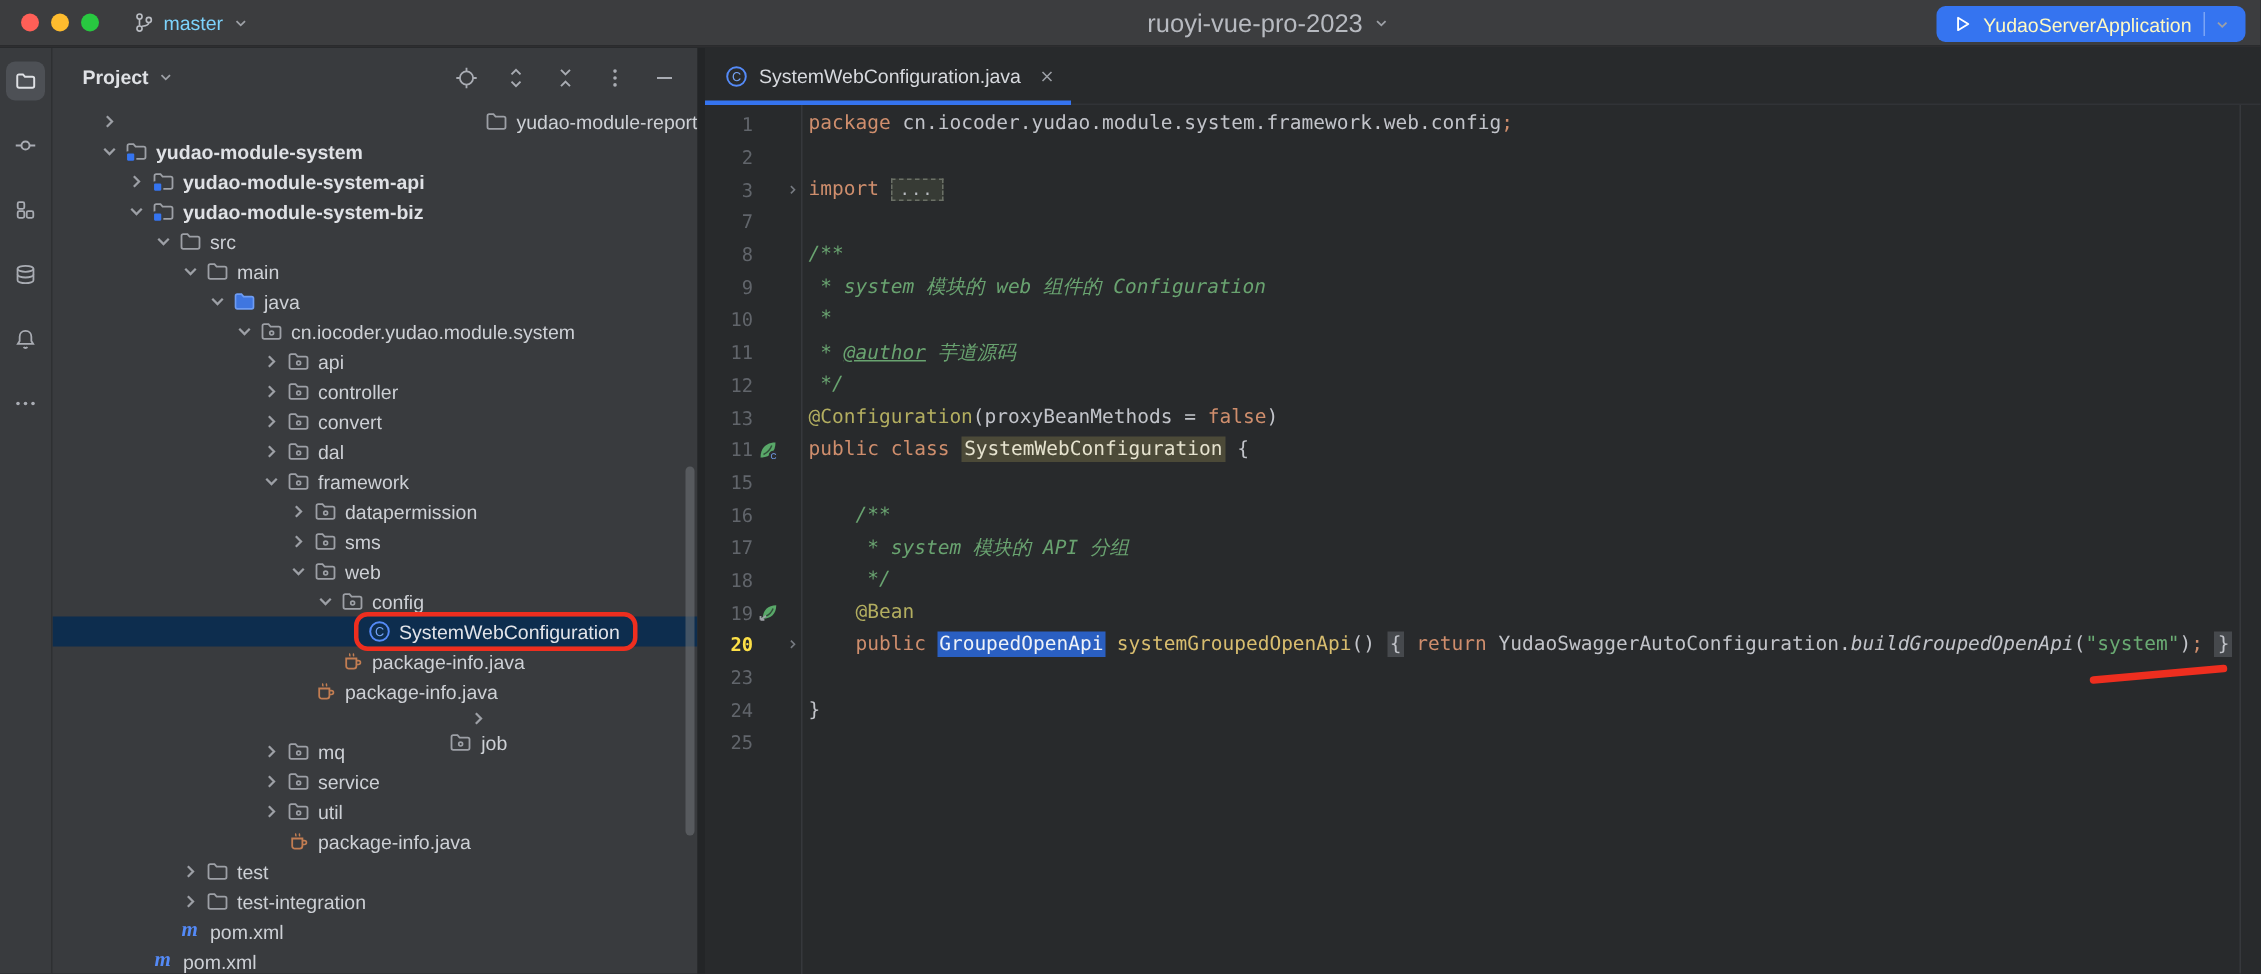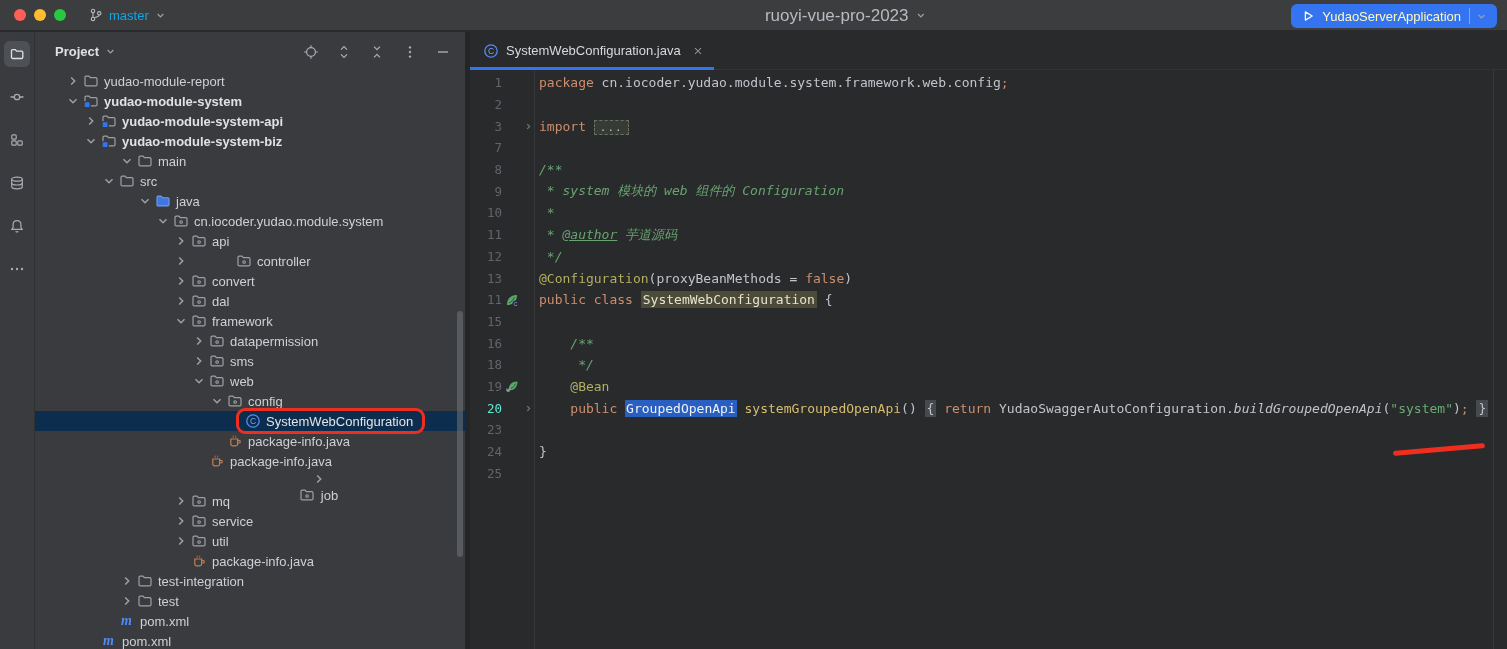--- a/index.html
+++ b/index.html
@@ -5,21 +5,21 @@
   * { margin:0; padding:0; box-sizing:border-box; }
   html,body { width:1507px; height:649px; overflow:hidden; background:#282a2c;
     font-family:"Liberation Sans", sans-serif; }
 
   
   .titlebar { position:absolute; left:0; top:0; width:1507px; height:31px;
     background:#3c3d3f; border-bottom:1px solid #2a2b2d; display:flex; align-items:center; }
   .traffic { display:flex; gap:8px; margin-left:14px; }
   .traffic span { width:12px; height:12px; border-radius:50%; display:block; }
   .branch-widget { display:flex; align-items:center; gap:5px; margin-left:22px;
-    color:#0ea5e9; font-size:13px; }
+    color:#7dd3fc; font-size:13px; }
   .branch-widget .ico { color:#b9bcc2; display:flex; }
   .win-title { position:absolute; left:50%; transform:translateX(7%); top:0; height:31px;
     display:flex; align-items:center; gap:6px; color:#b7bac0; font-size:17px; }
   .run-btn { position:absolute; right:10px; top:4px; height:24px; background:#3574f0;
     border-radius:6px; display:flex; align-items:center; color:#fef9c3; font-size:13px;
     padding:0 4px 0 10px; cursor:pointer; }
   .run-btn .lbl { margin:0 8px 0 7px; }
   .run-btn .sep { width:1px; height:16px; background:rgba(255,255,255,.35); }
   .run-btn .dd { display:flex; align-items:center; padding:0 5px; }
 
@@ -63,21 +63,21 @@
     color:#d7d9de; font-size:13px; cursor:pointer; }
   .tab.active::after { content:""; position:absolute; left:0; right:0; bottom:-1px; height:3px;
     background:#3574f0; }
   .tab .close { color:#9da0a6; display:flex; margin-left:4px; }
 
   .code-area { position:relative; font-family:"DejaVu Sans Mono", monospace; font-size:13px;
     padding-top:2px; }
   .gutter-line { position:absolute; left:64px; top:0; bottom:-560px; width:1px; background:#36383c; }
   .code-line { height:21.7px; display:flex; align-items:center; }
   .ln { width:32px; min-width:32px; text-align:right; color:#61656b; font-size:12.5px; }
-  .ln.current { color:#5eead4; }
+  .ln.current { color:#fde047;font-weight:bold; }
   .gslot { width:20px; min-width:20px; display:flex; align-items:center; justify-content:center; }
   .fslot { width:12px; min-width:12px; display:flex; align-items:center; justify-content:center;
     color:#767a81; }
   .ctext { white-space:pre; margin-left:5px; color:#c2c4ca; }
 
   .sg-kw   { color:#cf8e6d; }
   .sg-pl   { color:#c2c4ca; }
   .sg-semi { color:#cf8e6d; }
   .sg-doc  { color:#69a370; font-style:italic; }
   .sg-doctag { color:#69a370; font-style:italic; text-decoration:underline; }
@@ -218,21 +218,21 @@
           </svg>
         </span>
         <span class="tool-ico">
           <svg width="16" height="16" viewBox="0 0 16 16" fill="none">
             <path d="M3 8h10" stroke="currentColor" stroke-width="1.4"></path>
           </svg>
         </span>
       </span>
   </div>
   <div class="tree" id="tree">
-      <div class="tree-row" style="padding-left: 29px;">
+      <div class="tree-row" style="padding-left: 29px; justify-content: space-between;">
         <span class="slot">
           <svg width="16" height="16" viewBox="0 0 16 16" fill="none">
             <path d="M6.2 4.5 9.7 8l-3.5 3.5" stroke="currentColor" stroke-width="1.5"></path>
           </svg>
         </span>
         <span style="display: flex; align-items: center;">
           <span class="t-ico">
             <svg width="16" height="16" viewBox="0 0 16 16" fill="none">
               <path d="M2 4.3c0-.7.5-1.2 1.2-1.2h2.8l1.4 1.6h5.4c.7 0 1.2.5 1.2 1.2v5.8c0 .7-.5 1.2-1.2 1.2H3.2c-.7 0-1.2-.5-1.2-1.2z" stroke="#9da0a6" stroke-width="1.2"></path>
             </svg>
@@ -281,74 +281,74 @@
         <span style="display: flex; align-items: center;">
           <span class="t-ico">
             <svg width="16" height="16" viewBox="0 0 16 16" fill="none">
               <path d="M2 4.3c0-.7.5-1.2 1.2-1.2h2.8l1.4 1.6h5.4c.7 0 1.2.5 1.2 1.2v5.8c0 .7-.5 1.2-1.2 1.2H3.2c-.7 0-1.2-.5-1.2-1.2z" stroke="#9da0a6" stroke-width="1.2"></path>
               <rect x="1" y="8.6" width="6.2" height="6.2" rx="1.4" fill="#3574f0" stroke="#393b3e" stroke-width="1.4"></rect>
             </svg>
           </span>
           <span class="t-lbl">yudao-module-system-biz</span>
         </span>
       </div>
+      <div class="tree-row" style="padding-left: 65px;">
+        <span class="slot">
+          <svg width="16" height="16" viewBox="0 0 16 16" fill="none">
+            <path d="M4.5 6.2 8 9.7l3.5-3.5" stroke="currentColor" stroke-width="1.5"></path>
+          </svg>
+        </span>
+        <span style="display: flex; align-items: center;">
+          <span class="t-ico">
+            <svg width="16" height="16" viewBox="0 0 16 16" fill="none">
+              <path d="M2 4.3c0-.7.5-1.2 1.2-1.2h2.8l1.4 1.6h5.4c.7 0 1.2.5 1.2 1.2v5.8c0 .7-.5 1.2-1.2 1.2H3.2c-.7 0-1.2-.5-1.2-1.2z" stroke="#9da0a6" stroke-width="1.2"></path>
+            </svg>
+          </span>
+          <span class="t-lbl">src</span>
+        </span>
+      </div>
       <div class="tree-row" style="padding-left: 83px;">
         <span class="slot">
           <svg width="16" height="16" viewBox="0 0 16 16" fill="none">
             <path d="M4.5 6.2 8 9.7l3.5-3.5" stroke="currentColor" stroke-width="1.5"></path>
           </svg>
         </span>
         <span style="display: flex; align-items: center;">
           <span class="t-ico">
             <svg width="16" height="16" viewBox="0 0 16 16" fill="none">
               <path d="M2 4.3c0-.7.5-1.2 1.2-1.2h2.8l1.4 1.6h5.4c.7 0 1.2.5 1.2 1.2v5.8c0 .7-.5 1.2-1.2 1.2H3.2c-.7 0-1.2-.5-1.2-1.2z" stroke="#9da0a6" stroke-width="1.2"></path>
             </svg>
           </span>
           <span class="t-lbl">main</span>
         </span>
       </div>
-      <div class="tree-row" style="padding-left: 65px;">
+      <div class="tree-row" style="padding-left: 101px;">
         <span class="slot">
           <svg width="16" height="16" viewBox="0 0 16 16" fill="none">
             <path d="M4.5 6.2 8 9.7l3.5-3.5" stroke="currentColor" stroke-width="1.5"></path>
           </svg>
         </span>
         <span style="display: flex; align-items: center;">
           <span class="t-ico">
             <svg width="16" height="16" viewBox="0 0 16 16" fill="none">
-              <path d="M2 4.3c0-.7.5-1.2 1.2-1.2h2.8l1.4 1.6h5.4c.7 0 1.2.5 1.2 1.2v5.8c0 .7-.5 1.2-1.2 1.2H3.2c-.7 0-1.2-.5-1.2-1.2z" stroke="#9da0a6" stroke-width="1.2"></path>
-            </svg>
-          </span>
-          <span class="t-lbl">src</span>
-        </span>
-      </div>
-      <div class="tree-row" style="padding-left: 101px;">
+              <path d="M2 4.3c0-.7.5-1.2 1.2-1.2h2.8l1.4 1.6h5.4c.7 0 1.2.5 1.2 1.2v5.8c0 .7-.5 1.2-1.2 1.2H3.2c-.7 0-1.2-.5-1.2-1.2z" fill="#3f76e0" stroke="#6e9cf2" stroke-width="1.1"></path>
+            </svg>
+          </span>
+          <span class="t-lbl">java</span>
+        </span>
+      </div>
+      <div class="tree-row" style="padding-left: 119px;">
         <span class="slot">
           <svg width="16" height="16" viewBox="0 0 16 16" fill="none">
             <path d="M4.5 6.2 8 9.7l3.5-3.5" stroke="currentColor" stroke-width="1.5"></path>
           </svg>
         </span>
         <span style="display: flex; align-items: center;">
           <span class="t-ico">
             <svg width="16" height="16" viewBox="0 0 16 16" fill="none">
-              <path d="M2 4.3c0-.7.5-1.2 1.2-1.2h2.8l1.4 1.6h5.4c.7 0 1.2.5 1.2 1.2v5.8c0 .7-.5 1.2-1.2 1.2H3.2c-.7 0-1.2-.5-1.2-1.2z" fill="#3f76e0" stroke="#6e9cf2" stroke-width="1.1"></path>
-            </svg>
-          </span>
-          <span class="t-lbl">java</span>
-        </span>
-      </div>
-      <div class="tree-row" style="padding-left: 119px;">
-        <span class="slot">
-          <svg width="16" height="16" viewBox="0 0 16 16" fill="none">
-            <path d="M4.5 6.2 8 9.7l3.5-3.5" stroke="currentColor" stroke-width="1.5"></path>
-          </svg>
-        </span>
-        <span style="display: flex; align-items: center;">
-          <span class="t-ico">
-            <svg width="16" height="16" viewBox="0 0 16 16" fill="none">
               <path d="M2 4.3c0-.7.5-1.2 1.2-1.2h2.8l1.4 1.6h5.4c.7 0 1.2.5 1.2 1.2v5.8c0 .7-.5 1.2-1.2 1.2H3.2c-.7 0-1.2-.5-1.2-1.2z" stroke="#9da0a6" stroke-width="1.2"></path>
               <circle cx="8.1" cy="9" r="1.3" stroke="#9da0a6" stroke-width="1.1"></circle>
             </svg>
           </span>
           <span class="t-lbl">cn.iocoder.yudao.module.system</span>
         </span>
       </div>
       <div class="tree-row" style="padding-left: 137px;">
         <span class="slot">
           <svg width="16" height="16" viewBox="0 0 16 16" fill="none">
@@ -358,21 +358,21 @@
         <span style="display: flex; align-items: center;">
           <span class="t-ico">
             <svg width="16" height="16" viewBox="0 0 16 16" fill="none">
               <path d="M2 4.3c0-.7.5-1.2 1.2-1.2h2.8l1.4 1.6h5.4c.7 0 1.2.5 1.2 1.2v5.8c0 .7-.5 1.2-1.2 1.2H3.2c-.7 0-1.2-.5-1.2-1.2z" stroke="#9da0a6" stroke-width="1.2"></path>
               <circle cx="8.1" cy="9" r="1.3" stroke="#9da0a6" stroke-width="1.1"></circle>
             </svg>
           </span>
           <span class="t-lbl">api</span>
         </span>
       </div>
-      <div class="tree-row" style="padding-left: 137px; gap: 45px;">
+      <div class="tree-row" style="padding-left: 137px;">
         <span class="slot">
           <svg width="16" height="16" viewBox="0 0 16 16" fill="none">
             <path d="M6.2 4.5 9.7 8l-3.5 3.5" stroke="currentColor" stroke-width="1.5"></path>
           </svg>
         </span>
         <span style="display: flex; align-items: center;">
           <span class="t-ico">
             <svg width="16" height="16" viewBox="0 0 16 16" fill="none">
               <path d="M2 4.3c0-.7.5-1.2 1.2-1.2h2.8l1.4 1.6h5.4c.7 0 1.2.5 1.2 1.2v5.8c0 .7-.5 1.2-1.2 1.2H3.2c-.7 0-1.2-.5-1.2-1.2z" stroke="#9da0a6" stroke-width="1.2"></path>
               <circle cx="8.1" cy="9" r="1.3" stroke="#9da0a6" stroke-width="1.1"></circle>
@@ -613,36 +613,36 @@
           <svg width="16" height="16" viewBox="0 0 16 16" fill="none">
             <path d="M6.2 4.5 9.7 8l-3.5 3.5" stroke="currentColor" stroke-width="1.5"></path>
           </svg>
         </span>
         <span style="display: flex; align-items: center;">
           <span class="t-ico">
             <svg width="16" height="16" viewBox="0 0 16 16" fill="none">
               <path d="M2 4.3c0-.7.5-1.2 1.2-1.2h2.8l1.4 1.6h5.4c.7 0 1.2.5 1.2 1.2v5.8c0 .7-.5 1.2-1.2 1.2H3.2c-.7 0-1.2-.5-1.2-1.2z" stroke="#9da0a6" stroke-width="1.2"></path>
             </svg>
           </span>
+          <span class="t-lbl">test</span>
+        </span>
+      </div>
+      <div class="tree-row" style="padding-left: 83px;">
+        <span class="slot">
+          <svg width="16" height="16" viewBox="0 0 16 16" fill="none">
+            <path d="M6.2 4.5 9.7 8l-3.5 3.5" stroke="currentColor" stroke-width="1.5"></path>
+          </svg>
+        </span>
+        <span style="display: flex; align-items: center;">
+          <span class="t-ico">
+            <svg width="16" height="16" viewBox="0 0 16 16" fill="none">
+              <path d="M2 4.3c0-.7.5-1.2 1.2-1.2h2.8l1.4 1.6h5.4c.7 0 1.2.5 1.2 1.2v5.8c0 .7-.5 1.2-1.2 1.2H3.2c-.7 0-1.2-.5-1.2-1.2z" stroke="#9da0a6" stroke-width="1.2"></path>
+            </svg>
+          </span>
           <span class="t-lbl">test-integration</span>
-        </span>
-      </div>
-      <div class="tree-row" style="padding-left: 83px;">
-        <span class="slot">
-          <svg width="16" height="16" viewBox="0 0 16 16" fill="none">
-            <path d="M6.2 4.5 9.7 8l-3.5 3.5" stroke="currentColor" stroke-width="1.5"></path>
-          </svg>
-        </span>
-        <span style="display: flex; align-items: center;">
-          <span class="t-ico">
-            <svg width="16" height="16" viewBox="0 0 16 16" fill="none">
-              <path d="M2 4.3c0-.7.5-1.2 1.2-1.2h2.8l1.4 1.6h5.4c.7 0 1.2.5 1.2 1.2v5.8c0 .7-.5 1.2-1.2 1.2H3.2c-.7 0-1.2-.5-1.2-1.2z" stroke="#9da0a6" stroke-width="1.2"></path>
-            </svg>
-          </span>
-          <span class="t-lbl">test</span>
         </span>
       </div>
       <div class="tree-row" style="padding-left: 65px;">
         <span class="slot"></span>
         <span style="display: flex; align-items: center;">
           <span class="t-ico">
             <span style="color:#548af7;font-style:italic;font-weight:700;font-size:14px;font-family:'Liberation Serif',serif;line-height:1">m</span>
           </span>
           <span class="t-lbl">pom.xml</span>
         </span>
@@ -763,20 +763,26 @@
         <span class="fslot"></span>
         <span class="ctext"></span>
       </div>
       <div class="code-line">
         <span class="ln">16</span>
         <span class="gslot"></span>
         <span class="fslot"></span>
         <span class="ctext"><span class="sg-doc">    /**</span></span>
       </div>
       <div class="code-line">
+        <span class="ln">17</span>
+        <span class="gslot"></span>
+        <span class="fslot"></span>
+        <span class="ctext"><span class="sg-doc">     * system 模块的 API 分组</span></span>
+      </div>
+      <div class="code-line">
         <span class="ln">18</span>
         <span class="gslot"></span>
         <span class="fslot"></span>
         <span class="ctext"><span class="sg-doc">     */</span></span>
       </div>
       <div class="code-line">
         <span class="ln">19</span>
         <span class="gslot">
           <svg width="16" height="16" viewBox="0 0 16 16" fill="none">
             <path d="M4.5 12.5C4.5 6.8 8 3.5 13.5 3.5c0 5.7-3.5 9-9 9z" fill="#59a869"></path>

